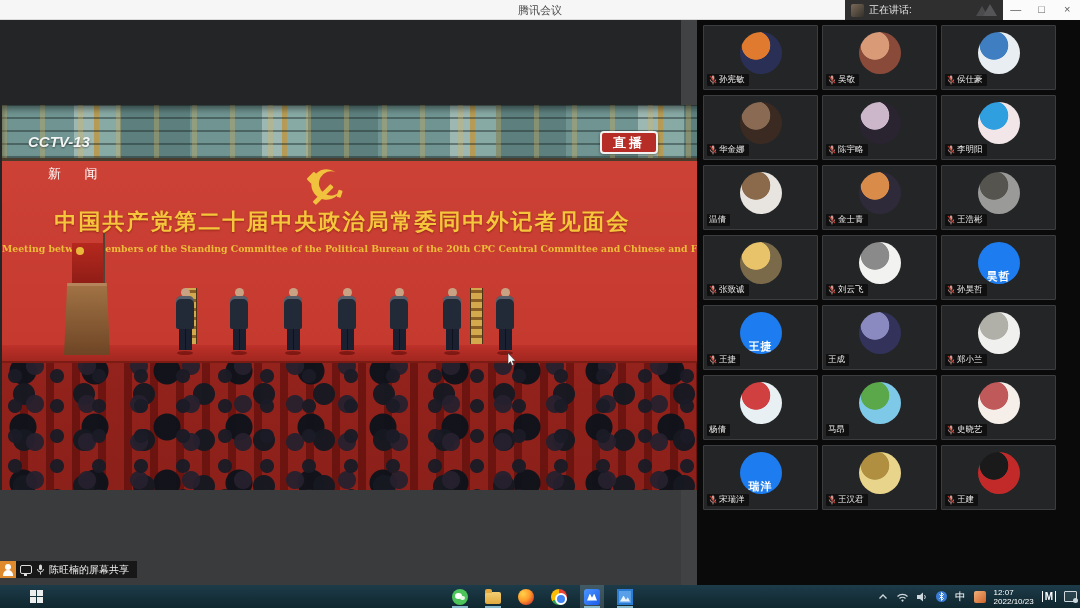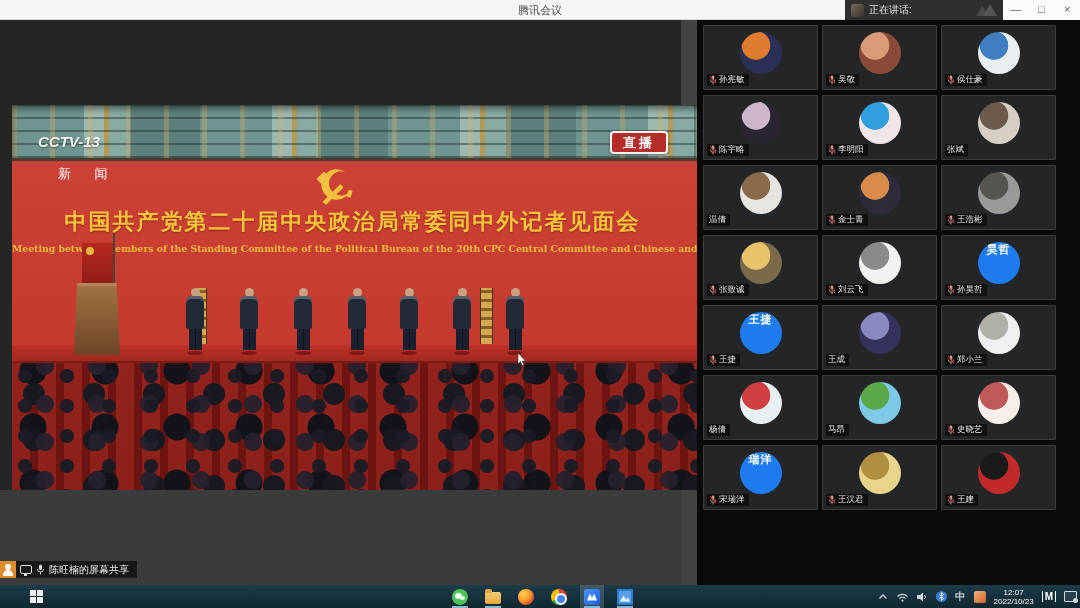--- a/index.html
+++ b/index.html
@@ -18,21 +18,21 @@
   .speak-logo .m2{border-width:0 7px 12px 7px;border-color:transparent transparent #555558 transparent;margin-left:-5px;}
   .win-controls{position:absolute;right:0;top:0;width:77px;height:20px;background:#fbfbfb;display:flex;}
   .win-controls span{flex:1;text-align:center;font-size:11px;line-height:19px;color:#5a5a5a;cursor:default;}
 
   
   .share-pane{position:absolute;left:0;top:20px;width:697px;height:565px;background:#232527;}
   .below-gray{position:absolute;left:0;top:470px;width:681px;height:95px;background:#3a3b3c;}
   .edge-strip{position:absolute;left:681px;top:0;width:16px;height:565px;background:#404244;}
 
   
-  .video{position:absolute;left:12px;top:85px;width:765px;height:385px;overflow:hidden;background:linear-gradient(180deg,#cf4438,#bf3329);padding-left:36px;}
+  .video{position:absolute;left:2px;top:85px;width:765px;height:385px;overflow:hidden;background:linear-gradient(180deg,#cf4438,#bf3329);padding-left:36px;}
   
   .eaves{position:absolute;left:0;top:0;width:100%;height:56px;
     background:
       repeating-linear-gradient(90deg, rgba(212,176,92,.35) 0 5px, rgba(0,0,0,0) 5px 38px),
       repeating-linear-gradient(0deg, rgba(28,42,41,.45) 0 2px, rgba(0,0,0,0) 2px 13px),
       repeating-linear-gradient(90deg,#6f9491 0 72px,#9db8b2 72px 92px,#b59b55 92px 97px,#88aaa5 97px 118px,#5d807e 118px 188px),
       linear-gradient(#5a7d7b,#7da09c);
     border-bottom:3px solid #4a3c2c;box-shadow:inset 0 4px 6px rgba(0,0,0,.45);}
   .pillar{position:absolute;top:0;width:13px;height:56px;background:repeating-linear-gradient(0deg,#d4a94e 0 6px,#8a5f26 6px 9px);border-left:1px solid #4a3418;border-right:1px solid #4a3418;}
   .pillar.p1{left:182px;} .pillar.p2{left:468px;}
@@ -73,21 +73,21 @@
   .sf-person::before{content:"";position:absolute;left:5px;top:3px;width:6px;height:6px;border-radius:50%;background:#fff;}
   .sf-person::after{content:"";position:absolute;left:3px;top:9px;width:10px;height:6px;border-radius:5px 5px 0 0;background:#fff;}
   .sf-screen{width:12px;height:9px;border:1.5px solid #dcdcdc;border-radius:2px;position:relative;flex:0 0 auto;}
   .sf-screen::after{content:"";position:absolute;left:3px;bottom:-3px;width:3px;height:2px;background:#dcdcdc;}
   .sf-mic{width:9px;height:11px;flex:0 0 auto;}
   .sf-label{font-size:10px;color:#efefef;white-space:nowrap;}
 
   
   .grid{position:absolute;left:697px;top:20px;width:383px;height:565px;background:#0a0a0a;padding:5px 0 0 6px;display:grid;grid-template-columns:repeat(3,115px);grid-auto-rows:65px;gap:5px 4px;align-content:start;overflow:hidden;}
   .tile{position:relative;background:#242526;border:1px solid #3b3d3f;border-radius:1px;}
-  .avatar{position:absolute;left:50%;top:6px;transform:translateX(-50%);width:42px;height:42px;border-radius:50%;overflow:hidden;display:flex;align-items:flex-start;justify-content:center;}
+  .avatar{position:absolute;left:50%;top:6px;transform:translateX(-50%);width:42px;height:42px;border-radius:50%;overflow:hidden;display:flex;align-items:flex-end;justify-content:center;}
   .av-text{color:#fff;font-size:11px;font-weight:bold;letter-spacing:1px;}
   .name-tag{position:absolute;left:3px;bottom:3px;height:12px;display:flex;align-items:center;gap:2px;background:rgba(8,8,8,.68);padding:0 4px 0 2px;border-radius:1px;max-width:100px;}
   .name-tag svg{flex:0 0 auto;}
   .pname{font-size:8.5px;color:#e9e9e9;white-space:nowrap;overflow:hidden;}
 
   
   .taskbar{position:absolute;left:0;top:585px;width:1080px;height:23px;background:linear-gradient(180deg,#1c3b49,#10272f);}
   .start{position:absolute;left:30px;top:5px;width:13px;height:13px;background:linear-gradient(#eee,#eee) 0 0/6px 6px no-repeat,linear-gradient(#eee,#eee) 7px 0/6px 6px no-repeat,linear-gradient(#eee,#eee) 0 7px/6px 6px no-repeat,linear-gradient(#eee,#eee) 7px 7px/6px 6px no-repeat;}
   .tb-apps{position:absolute;left:448px;top:0;height:23px;display:flex;gap:9px;}
   .tb-slot{width:24px;height:23px;display:flex;align-items:center;justify-content:center;position:relative;}
@@ -103,21 +103,21 @@
   .ic-chrome{border-radius:50%;background:conic-gradient(#ea4335 0 120deg,#34a853 0 240deg,#fbbc05 0 360deg);}
   .ic-chrome::before{content:"";position:absolute;left:4px;top:4px;width:8px;height:8px;border-radius:50%;background:#4285f4;border:2px solid #fff;}
   .ic-meeting{border-radius:3px;background:linear-gradient(135deg,#4a95ff,#1b5ced);}
   .ic-meeting::before{content:"";position:absolute;left:3px;top:5px;width:10px;height:7px;background:#fff;clip-path:polygon(0 100%,28% 0,50% 62%,72% 0,100% 100%);}
   .ic-photos{background:#2b7cd3;}
   .ic-photos::before{content:"";position:absolute;left:2px;top:2px;right:2px;bottom:2px;background:#5aa0e8;}
   .ic-photos::after{content:"";position:absolute;left:3px;bottom:3px;width:10px;height:6px;background:#eaf3fb;clip-path:polygon(0 100%,35% 0,60% 70%,78% 30%,100% 100%);}
   .tray{position:absolute;right:3px;top:0;height:23px;display:flex;align-items:center;gap:8px;}
   .tray .t-ime{color:#fff;font-size:10.5px;}
   .t-orange{width:12px;height:12px;border-radius:2px;background:linear-gradient(135deg,#f0b27a,#d2622a);}
-  .t-clock{color:#fff;font-size:8px;line-height:9px;text-align:center;white-space:nowrap;}
+  .t-clock{color:#fff;font-size:8px;line-height:9px;text-align:left;white-space:nowrap;}
   .t-pen{color:#fff;font-size:10px;font-weight:bold;border-left:1.5px solid #fff;border-right:1.5px solid #fff;padding:0 2px;line-height:11px;}
   .t-action{width:13px;height:11px;border:1px solid #cfd8dc;border-radius:1px;position:relative;background:rgba(255,255,255,.08);}
   .t-action::after{content:"";position:absolute;right:-2px;bottom:-2px;width:5px;height:5px;border-radius:50%;background:#cfd8dc;}
 </style>
 </head>
 <body>
 
 <div id="stage">
 
   <div class="titlebar">
@@ -261,20 +261,34 @@
         <svg class="mic" width="8" height="10" viewBox="0 0 9 11">
           <rect x="3" y="0.5" width="3" height="5.5" rx="1.5" fill="#cf9a94"></rect>
           <path d="M1.5 5 a3 3 0 0 0 6 0" stroke="#cf9a94" stroke-width="1" fill="none"></path>
           <line x1="4.5" y1="8" x2="4.5" y2="10.5" stroke="#cf9a94" stroke-width="1"></line>
           <line x1="1" y1="1" x2="8" y2="9" stroke="#c0392b" stroke-width="1.2"></line>
         </svg>
         <span class="pname">侯仕豪</span>
       </div>
     </div>
 
+    <div class="tile">
+      <div class="avatar" style="background: radial-gradient(circle at 38% 32%, rgb(138, 106, 82) 0%, rgb(138, 106, 82) 36%, rgb(58, 42, 34) 38%);">
+          <span class="av-text"></span>
+        </div>
+      <div class="name-tag">
+        <svg class="mic" width="8" height="10" viewBox="0 0 9 11">
+          <rect x="3" y="0.5" width="3" height="5.5" rx="1.5" fill="#cf9a94"></rect>
+          <path d="M1.5 5 a3 3 0 0 0 6 0" stroke="#cf9a94" stroke-width="1" fill="none"></path>
+          <line x1="4.5" y1="8" x2="4.5" y2="10.5" stroke="#cf9a94" stroke-width="1"></line>
+          <line x1="1" y1="1" x2="8" y2="9" stroke="#c0392b" stroke-width="1.2"></line>
+        </svg>
+        <span class="pname">华金娜</span>
+      </div>
+    </div>
 
     <div class="tile">
       <div class="avatar" style="background: radial-gradient(circle at 38% 32%, rgb(203, 183, 201) 0%, rgb(203, 183, 201) 36%, rgb(42, 35, 48) 38%);">
           <span class="av-text"></span>
         </div>
       <div class="name-tag">
         <svg class="mic" width="8" height="10" viewBox="0 0 9 11">
           <rect x="3" y="0.5" width="3" height="5.5" rx="1.5" fill="#cf9a94"></rect>
           <path d="M1.5 5 a3 3 0 0 0 6 0" stroke="#cf9a94" stroke-width="1" fill="none"></path>
           <line x1="4.5" y1="8" x2="4.5" y2="10.5" stroke="#cf9a94" stroke-width="1"></line>
@@ -292,29 +306,20 @@
         <svg class="mic" width="8" height="10" viewBox="0 0 9 11">
           <rect x="3" y="0.5" width="3" height="5.5" rx="1.5" fill="#cf9a94"></rect>
           <path d="M1.5 5 a3 3 0 0 0 6 0" stroke="#cf9a94" stroke-width="1" fill="none"></path>
           <line x1="4.5" y1="8" x2="4.5" y2="10.5" stroke="#cf9a94" stroke-width="1"></line>
           <line x1="1" y1="1" x2="8" y2="9" stroke="#c0392b" stroke-width="1.2"></line>
         </svg>
         <span class="pname">李明阳</span>
       </div>
     </div>
 
-    <div class="tile">
-      <div class="avatar" style="background: radial-gradient(circle at 38% 32%, rgb(107, 91, 78) 0%, rgb(107, 91, 78) 36%, rgb(216, 207, 196) 38%);">
-          <span class="av-text"></span>
-        </div>
-      <div class="name-tag">
-
-        <span class="pname">张斌</span>
-      </div>
-    </div>
 
     <div class="tile">
       <div class="avatar" style="background: radial-gradient(circle at 38% 32%, rgb(138, 106, 74) 0%, rgb(138, 106, 74) 36%, rgb(232, 228, 223) 38%);">
           <span class="av-text"></span>
         </div>
       <div class="name-tag">
 
         <span class="pname">温倩</span>
       </div>
     </div>

